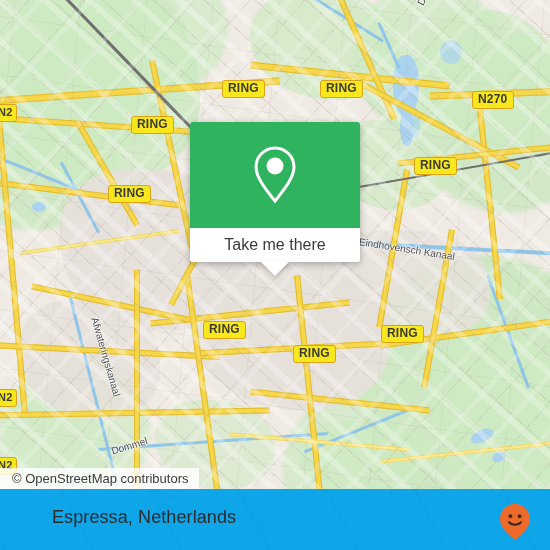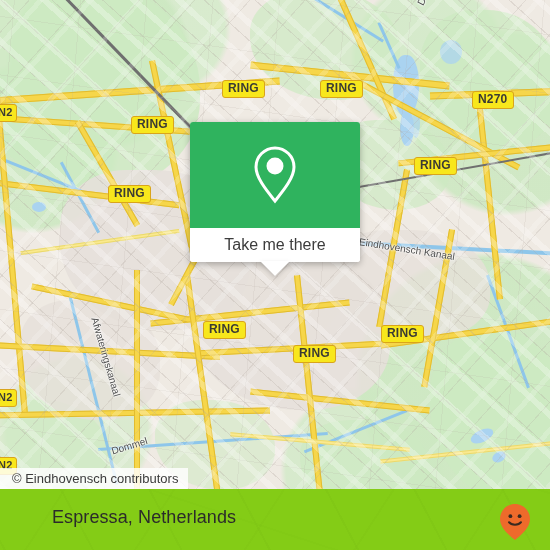--- a/index.html
+++ b/index.html
@@ -125,21 +125,21 @@
     width:0;height:0;
     border-left:15px solid transparent;
     border-right:15px solid transparent;
     border-top:15px solid #ffffff;
     filter:drop-shadow(0 2px 2px rgba(0,0,0,.18));
   }
 
   
   .footer{
     position:absolute;left:0;top:489px;width:550px;height:61px;
-    background:#84cc16;
+    background:#0ea5e9;
     overflow:hidden;
   }
   .footer-watermark{
     position:absolute;inset:-60%;
     opacity:.5;
     background-image:
       repeating-linear-gradient(62deg, rgba(0,0,0,.030) 0 2px, rgba(0,0,0,0) 2px 78px),
       repeating-linear-gradient(-57deg, rgba(0,0,0,.026) 0 2px, rgba(0,0,0,0) 2px 92px),
       repeating-linear-gradient(18deg, rgba(0,0,0,.018) 0 2px, rgba(0,0,0,0) 2px 120px);
   }
@@ -250,21 +250,21 @@
     <div class="shield" style="left:381px;top:325px;">RING</div>
     <div class="shield sm" style="left:-7px;top:104px;">N2</div>
     <div class="shield sm" style="left:-7px;top:389px;">N2</div>
     <div class="shield sm" style="left:-7px;top:457px;">N2</div>
 
     <div class="maplabel" style="left:415px;top:2px;transform:rotate(-62deg);transform-origin:left top;">Dommel</div>
     <div class="maplabel" style="left:360px;top:236px;transform:rotate(9deg);transform-origin:left top;">Eindhovensch Kanaal</div>
     <div class="maplabel" style="left:100px;top:316px;transform:rotate(74deg);transform-origin:left top;">Afwateringskanaal</div>
     <div class="maplabel" style="left:110px;top:446px;transform:rotate(-17deg);transform-origin:left top;">Dommel</div>
 
-    <div class="attribution">© Eindhovensch contributors</div>
+    <div class="attribution">© OpenStreetMap contributors</div>
   </div>
 
   <div class="card-wrap">
     <div class="card">
       <div class="card-head">
         <svg width="46" height="60" viewBox="0 0 46 60">
           <path d="M23 3 C12.5 3 4 11.5 4 22 C4 33 15 46 23 56 C31 46 42 33 42 22 C42 11.5 33.5 3 23 3 Z" fill="none" stroke="#ffffff" stroke-width="3"></path>
           <circle cx="23" cy="21" r="8.5" fill="#ffffff"></circle>
         </svg>
       </div>

